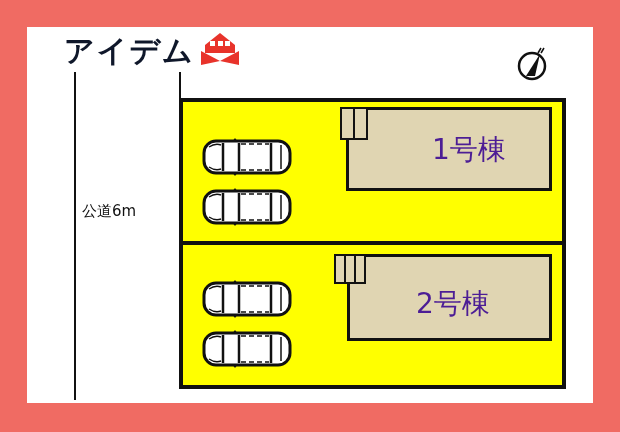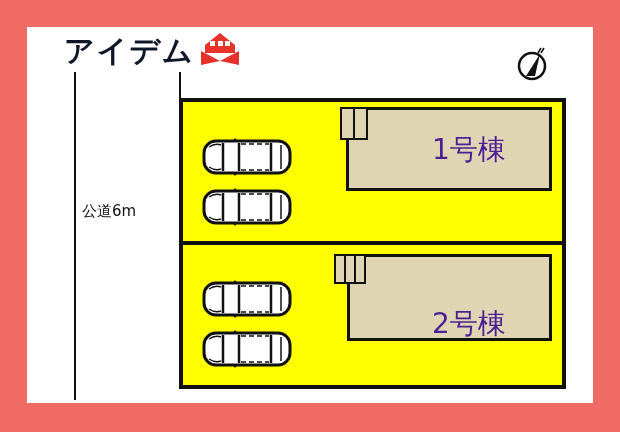--- a/index.html
+++ b/index.html
@@ -85,21 +85,21 @@
     <span></span>
   </div>
 <div class="bldg-label" style="left:432px; top:131px;">1号棟</div>
 
 <div class="bldg-main" style="left:347px; top:254px; width:205px; height:87px;"></div>
 <div class="porch" style="left:334px; top:254px; width:32px; height:30px;">
     <span></span>
     <span></span>
     <span></span>
   </div>
-<div class="bldg-label" style="left:432px; top:285px;margin-top:20px;">2号棟</div>
+<div class="bldg-label" style="left:416px; top:285px;">2号棟</div>
 
 <div class="car" style="left:201px; top:137px;">
   <svg width="92" height="40" viewBox="0 0 92 40">
     <rect x="3" y="4" width="86" height="32" rx="12" fill="#fff" stroke="#111" stroke-width="3"></rect>
     <polygon points="34,1 37,5 31,5" fill="#111"></polygon>
       <polygon points="34,39 37,35 31,35" fill="#111"></polygon>
     <line x1="22" y1="6" x2="22" y2="34" stroke="#111" stroke-width="2.5"></line>
     <line x1="38" y1="6" x2="38" y2="34" stroke="#111" stroke-width="2.5"></line>
     <line x1="70" y1="6" x2="70" y2="34" stroke="#111" stroke-width="2.5"></line>
     <line x1="80" y1="8" x2="80" y2="32" stroke="#111" stroke-width="1.5"></line>

